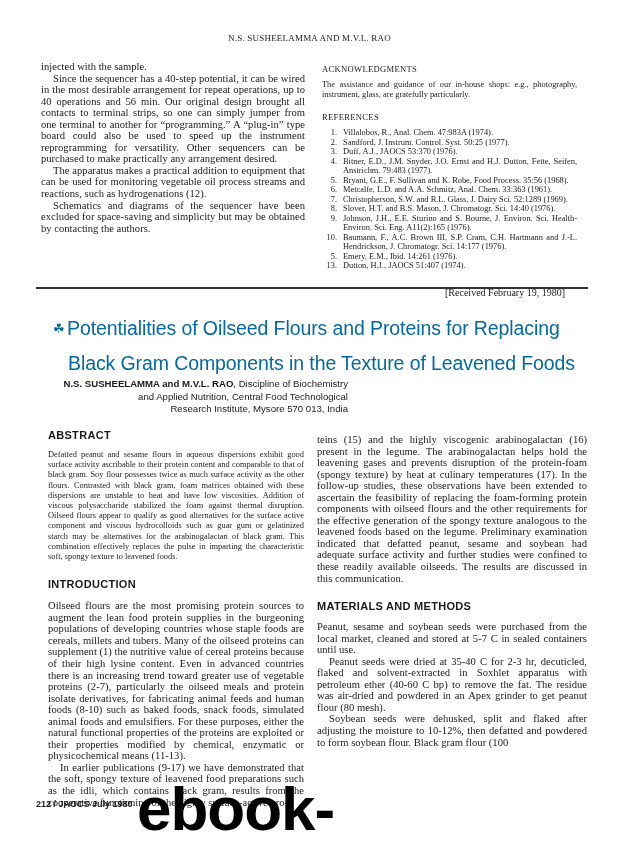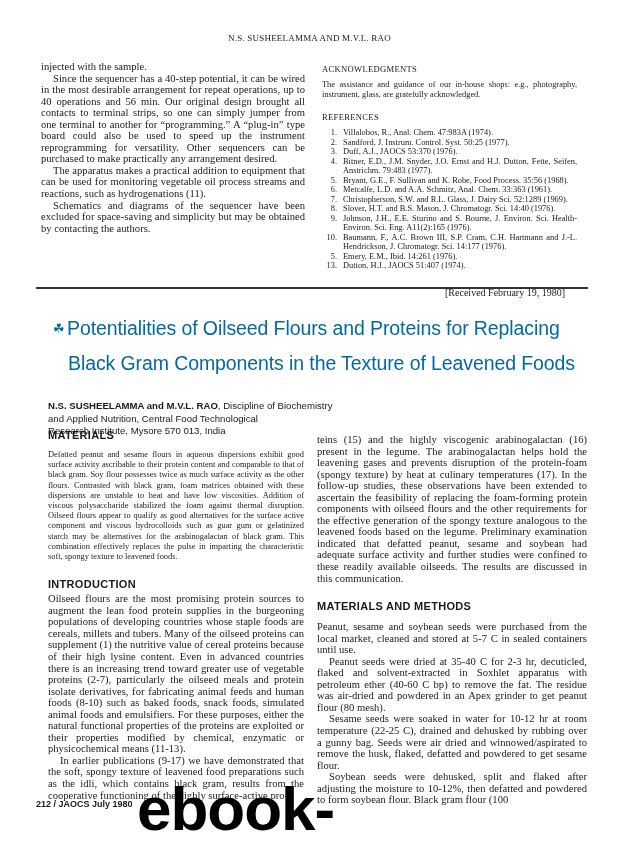--- a/index.html
+++ b/index.html
@@ -29,27 +29,27 @@
   .watermark { font-size: 62px; font-weight: bold; color: #000; letter-spacing: -1px; line-height: 62px; }
 </style>
 </head>
 <body>
 
 <div class="abs serif running-head">N.S. SUSHEELAMMA AND M.V.L. RAO</div>
 
 <div class="abs serif col" style="top:61px; left:41px; width:264px;">
   <p>injected with the sample.</p>
   <p class="ind">Since the sequencer has a 40-step potential, it can be wired in the most desirable arrangement for repeat operations, up to 40 operations and 56 min. Our original design brought all contacts to terminal strips, so one can simply jumper from one terminal to another for “programming.” A “plug-in” type board could also be used to speed up the instrument reprogramming for versatility. Other sequencers can be purchased to make practically any arrangement desired.</p>
-  <p class="ind">The apparatus makes a practical addition to equipment that can be used for monitoring vegetable oil process streams and reactions, such as hydrogenations (11).</p>
+  <p class="ind">The apparatus makes a practical addition to equipment that can be used for monitoring vegetable oil process streams and reactions, such as hydrogenations (12).</p>
   <p class="ind">Schematics and diagrams of the sequencer have been excluded for space-saving and simplicity but may be obtained by contacting the authors.</p>
 </div>
 
 <div class="abs serif" style="top:64px; left:322px; width:255px;">
   <div class="heading-sm">ACKNOWLEDGMENTS</div>
-  <div class="small" style="margin-top:6px; text-align:justify;">The assistance and guidance of our in-house shops: e.g., photography, instrument, glass, are gratefully acknowledged.</div>
+  <div class="small" style="margin-top:6px; text-align:justify;">The assistance and guidance of our in-house shops: e.g., photography, instrument, glass, are gratefully particularly.</div>
   <div class="heading-sm" style="margin-top:13px;">REFERENCES</div>
   <ul class="refs" style="margin-top:6px;">
     <li>
         <span class="num">1.</span>
         <span class="txt">Villalobos, R., Anal. Chem. 47:983A (1974).</span>
       </li>
     <li>
         <span class="num">2.</span>
         <span class="txt">Sandford, J. Instrum. Control. Syst. 50:25 (1977).</span>
       </li>
@@ -97,42 +97,41 @@
   <div class="received" style="margin-top:16px; padding-right:12px;">[Received February 19, 1980]</div>
 </div>
 
 <div class="abs rule"></div>
 
 <div class="abs sans title" style="top:311px; left:33px; width:570px;">
   <div><span class="ornament">☘</span><span>Potentialities of Oilseed Flours and Proteins for Replacing</span></div>
   <div style="padding-left:15px;">Black Gram Components in the Texture of Leavened Foods</div>
 </div>
 
-<div class="abs sans authors" style="top:400px; left:48px; width:300px;">
+<div class="abs sans authors" style="top:378px; left:48px; width:300px;text-align:right;">
   <div><b>N.S. SUSHEELAMMA and M.V.L. RAO</b><span>, Discipline of Biochemistry</span></div>
   <div>and Applied Nutrition, Central Food Technological</div>
   <div>Research Institute, Mysore 570 013, India</div>
 </div>
 
 <div class="abs" style="top:429px; left:48px; width:256px;">
-  <div class="sans sec-head">MATERIALS</div>
+  <div class="sans sec-head">ABSTRACT</div>
   <div class="serif abstract" style="margin-top:9px;">Defatted peanut and sesame flours in aqueous dispersions exhibit good surface activity ascribable to their protein content and comparable to that of black gram. Soy flour possesses twice as much surface activity as the other flours. Contrasted with black gram, foam matrices obtained with these dispersions are unstable to heat and have low viscosities. Addition of viscous polysaccharide stabilized the foam against thermal disruption. Oilseed flours appear to qualify as good alternatives for the surface active component and viscous hydrocolloids such as guar gum or gelatinized starch may be alternatives for the arabinogalactan of black gram. This combination effectively replaces the pulse in imparting the characteristic soft, spongy texture to leavened foods.</div>
   <div class="sans sec-head" style="margin-top:16px;">INTRODUCTION</div>
-  <div class="serif col" style="margin-top:3px;">
+  <div class="serif col" style="margin-top:10px;">
     <p>Oilseed flours are the most promising protein sources to augment the lean food protein supplies in the burgeoning populations of developing countries whose staple foods are cereals, millets and tubers. Many of the oilseed proteins can supplement (1) the nutritive value of cereal proteins because of their high lysine content. Even in advanced countries there is an increasing trend toward greater use of vegetable proteins (2-7), particularly the oilseed meals and protein isolate derivatives, for fabricating animal feeds and human foods (8-10) such as baked foods, snack foods, simulated animal foods and emulsifiers. For these purposes, either the natural functional properties of the proteins are exploited or their properties modified by chemical, enzymatic or physicochemical means (11-13).</p>
     <p class="ind">In earlier publications (9-17) we have demonstrated that the soft, spongy texture of leavened food preparations such as the idli, which contains black gram, results from the cooperative functioning of the highly surface-active pro-</p>
   </div>
 </div>
 
 <div class="abs" style="top:434px; left:317px; width:270px;">
   <div class="serif col">teins (15) and the highly viscogenic arabinogalactan (16) present in the legume. The arabinogalactan helps hold the leavening gases and prevents disruption of the protein-foam (spongy texture) by heat at culinary temperatures (17). In the follow-up studies, these observations have been extended to ascertain the feasibility of replacing the foam-forming protein components with oilseed flours and the other requirements for the effective generation of the spongy texture analogous to the leavened foods based on the legume. Preliminary examination indicated that defatted peanut, sesame and soybean had adequate surface activity and further studies were confined to these readily available oilseeds. The results are discussed in this communication.</div>
   <div class="sans sec-head" style="margin-top:16px;">MATERIALS AND METHODS</div>
   <div class="serif col" style="margin-top:9px;">
     <p>Peanut, sesame and soybean seeds were purchased from the local market, cleaned and stored at 5-7 C in sealed containers until use.</p>
     <p class="ind">Peanut seeds were dried at 35-40 C for 2-3 hr, decuticled, flaked and solvent-extracted in Soxhlet apparatus with petroleum ether (40-60 C bp) to remove the fat. The residue was air-dried and powdered in an Apex grinder to get peanut flour (80 mesh).</p>
-    <p class="ind">Sesame seeds were soaked in water for 10-12 hr at room temperature (22-25 C), drained and dehusked by rubbing over a gunny bag. Seeds were air dried and winnowed/aspirated to remove the husk, flaked, defatted and powdered to get sesame flour.</p>
     <p class="ind">Soybean seeds were dehusked, split and flaked after adjusting the moisture to 10-12%, then defatted and powdered to form soybean flour. Black gram flour (100</p>
   </div>
 </div>
 
 <div class="abs sans footer" style="top:799px; left:36px;">212 / JAOCS July 1980</div>
 
 <div class="abs sans watermark" style="top:778px; left:137px;">ebook-hunter.org</div>
 
 </body></html>

